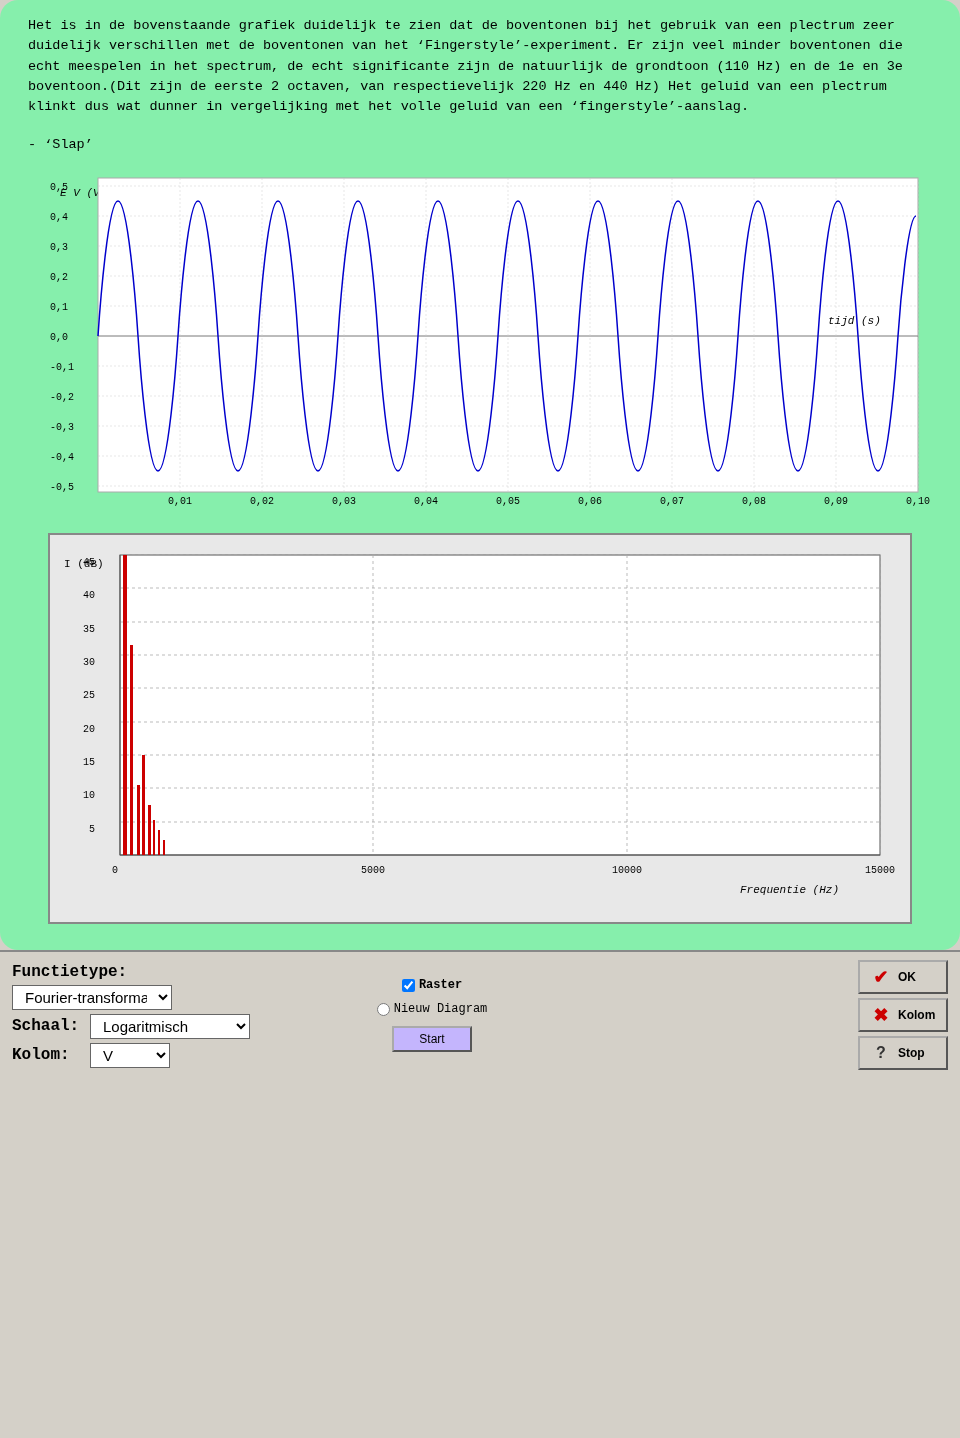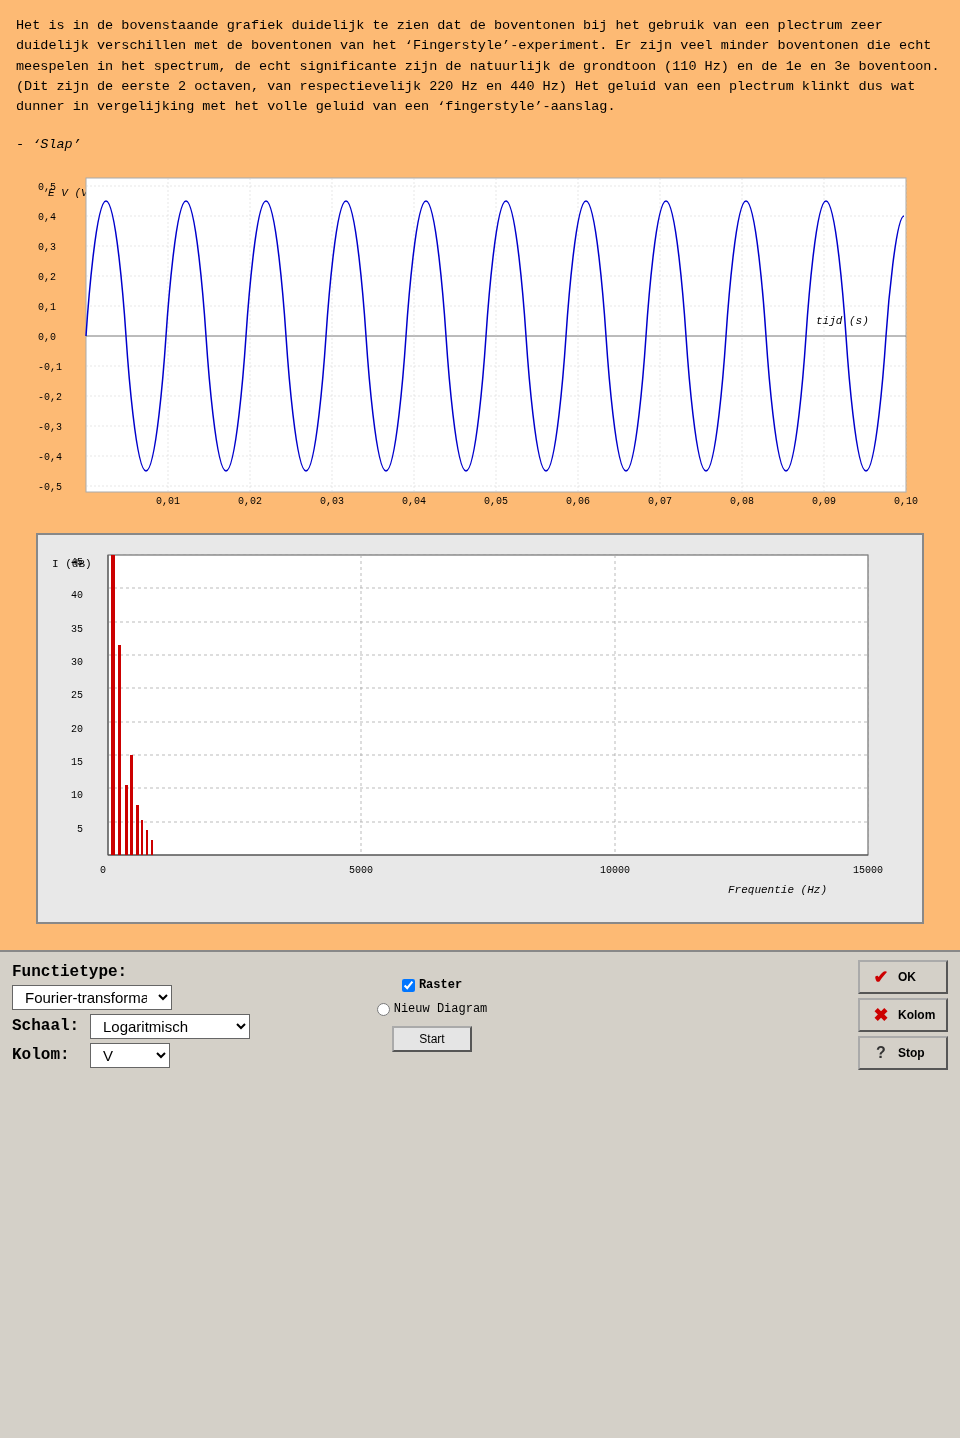--- a/index.html
+++ b/index.html
@@ -5,33 +5,33 @@
     * { margin: 0; padding: 0; box-sizing: border-box; }
     body {
       background: #d4d0c8;
       font-family: 'Courier New', Courier, monospace;
       font-size: 14px;
       color: #000;
       width: 960px;
     }
 
     .content-area {
-      background: #fdba74;
-      padding: 16px 16px;
+      background: #86efac;
+      padding: 16px 28px;
       font-size: 13.5px;
       line-height: 1.5;
+      border-radius: 18px;
     }
 
     .content-area p {
       margin-bottom: 10px;
     }
 
     .section-label {
       margin: 18px 0 26px 0;
-      font-style: italic;
     }
 
     
     .chart-container {
       margin: 10px 20px 20px 20px;
       position: relative;
     }
 
     
     .spectrum-container {
@@ -95,21 +95,21 @@
     }
 
     .radio-row {
       display: flex;
       align-items: center;
       gap: 4px;
       font-size: 12px;
     }
 
     .btn-start {
-      background: #e5e5e5;
+      background: #c4b5fd;
       border: 2px outset #aaa;
       padding: 4px 24px;
       font-size: 12px;
       cursor: pointer;
       min-width: 80px;
     }
 
     .toolbar-right-buttons {
       display: flex;
       flex-direction: column;

